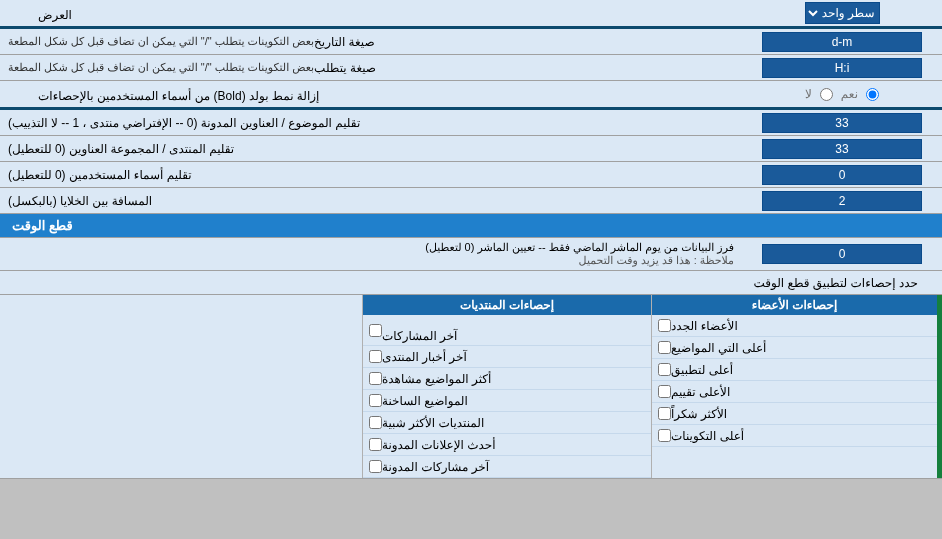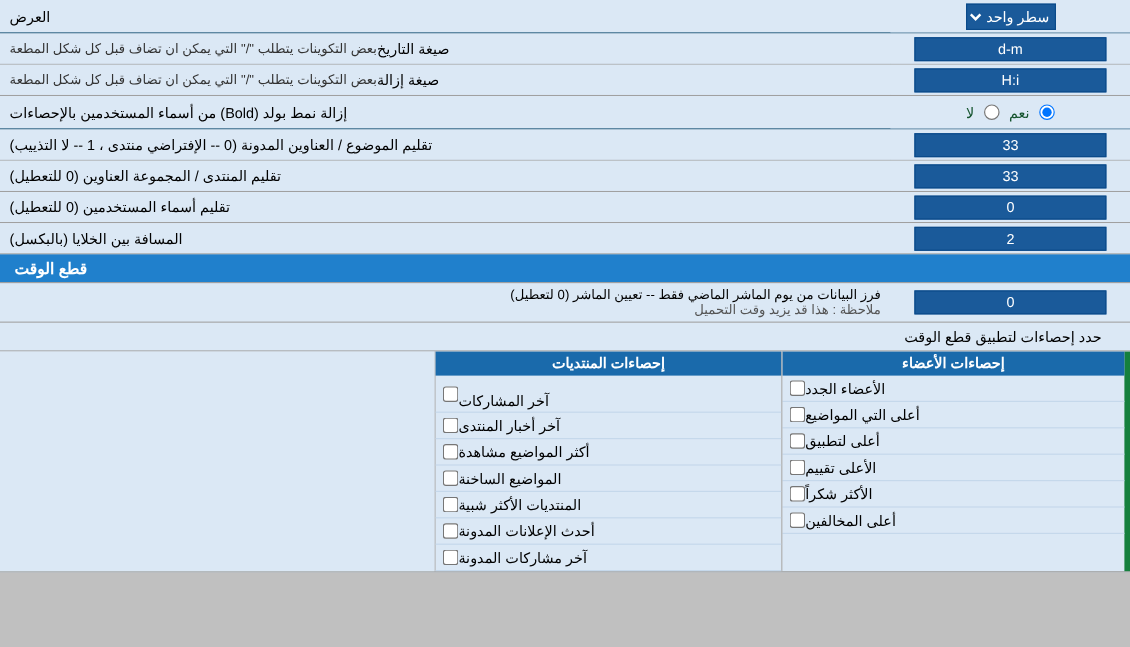--- a/index.html
+++ b/index.html
@@ -56,35 +56,36 @@
       background: #1a5a9a;
       color: #fff;
       border: 1px solid #0a4a8a;
       height: 22px;
       font-size: 12px;
       font-family: Arial, Tahoma, sans-serif;
     }
     .top-row {
       display: flex;
       flex-direction: row-reverse;
-      align-items: center;
+      align-items: flex-end;
       min-height: 28px;
       background: #dbe8f5;
-      border-bottom: 1px solid #0c4a6e;
+      border-bottom: 3px solid #0c4a6e;
+      padding-left: 30px;
     }
     .radio-cell {
       display: flex;
       align-items: center;
       gap: 8px;
       padding: 4px 8px;
       direction: rtl;
     }
     .radio-label {
       font-size: 12px;
-      color: #14532d;
+      color: #737373;
     }
     .freeze-section {
       background: #2080cc;
       display: flex;
       align-items: center;
       justify-content: flex-end;
       min-height: 24px;
       border-bottom: 1px solid #a0a0a0;
     }
     .freeze-title {
@@ -190,21 +191,21 @@
       <br>
       <span style="font-size:11px; color:#333;">بعض التكوينات يتطلب "/" التي يمكن ان تضاف قبل كل شكل المطعة</span>
     </div>
     <div class="input-cell">
       <input type="text" class="input-box" value="d-m" style="">
     </div>
   </div>
 
   <div class="row">
     <div class="label-cell">
-      <span>صيغة إزالة</span>
+      <span>صيغة يتطلب</span>
       <br>
       <span style="font-size:11px; color:#333;">بعض التكوينات يتطلب "/" التي يمكن ان تضاف قبل كل شكل المطعة</span>
     </div>
     <div class="input-cell">
       <input type="text" class="input-box" value="H:i" style="">
     </div>
   </div>
 
   <div class="top-row">
     <div class="label-cell">إزالة نمط بولد (Bold) من أسماء المستخدمين بالإحصاءات</div>
@@ -318,19 +319,19 @@
         <div class="stats-item">
           <input type="checkbox" style="">
           <label style="margin-right:17px;">الأعلى تقييم</label>
         </div>
         <div class="stats-item">
           <input type="checkbox" style="">
           <label style="margin-right:4px;">الأكثر شكراً</label>
         </div>
         <div class="stats-item">
           <input type="checkbox" style="">
-          <label style="margin-right:4px;">أعلى المخالفين</label>
+          <label style="margin-right:4px;">أعلى التكوينات</label>
         </div>
       </div>
     </div>
   </div>
 
 </div>
 
 </body></html>

